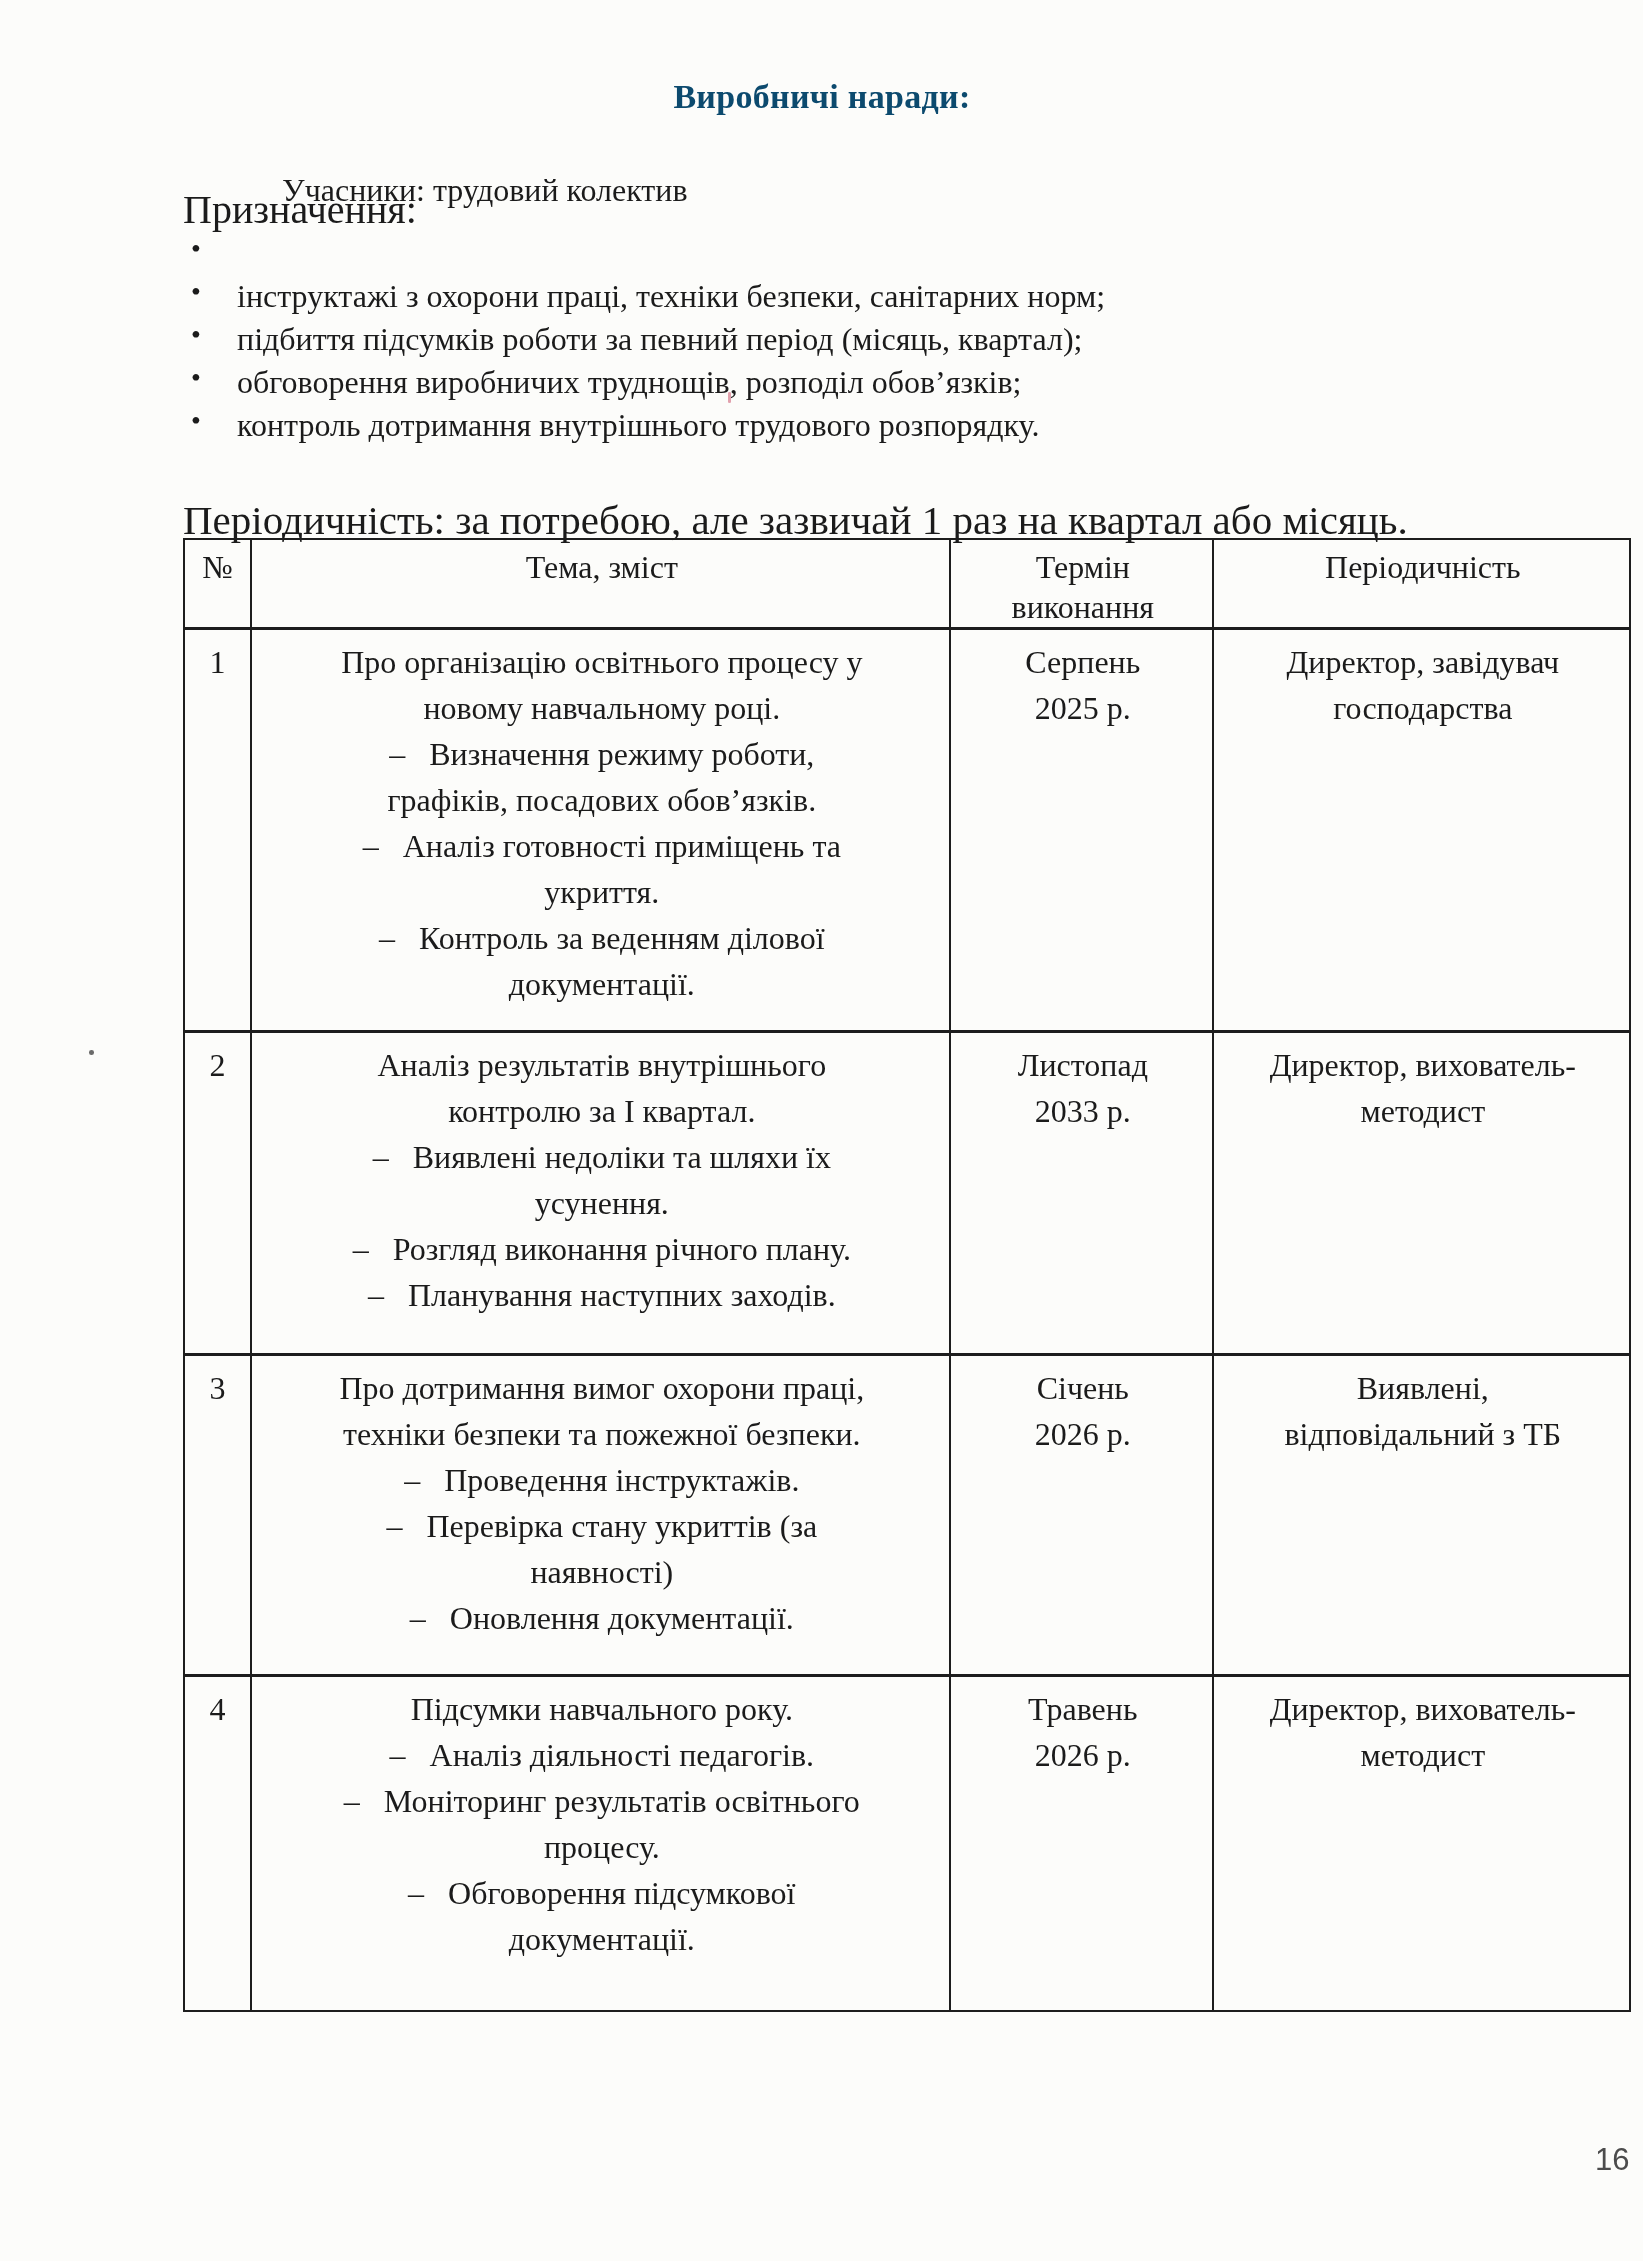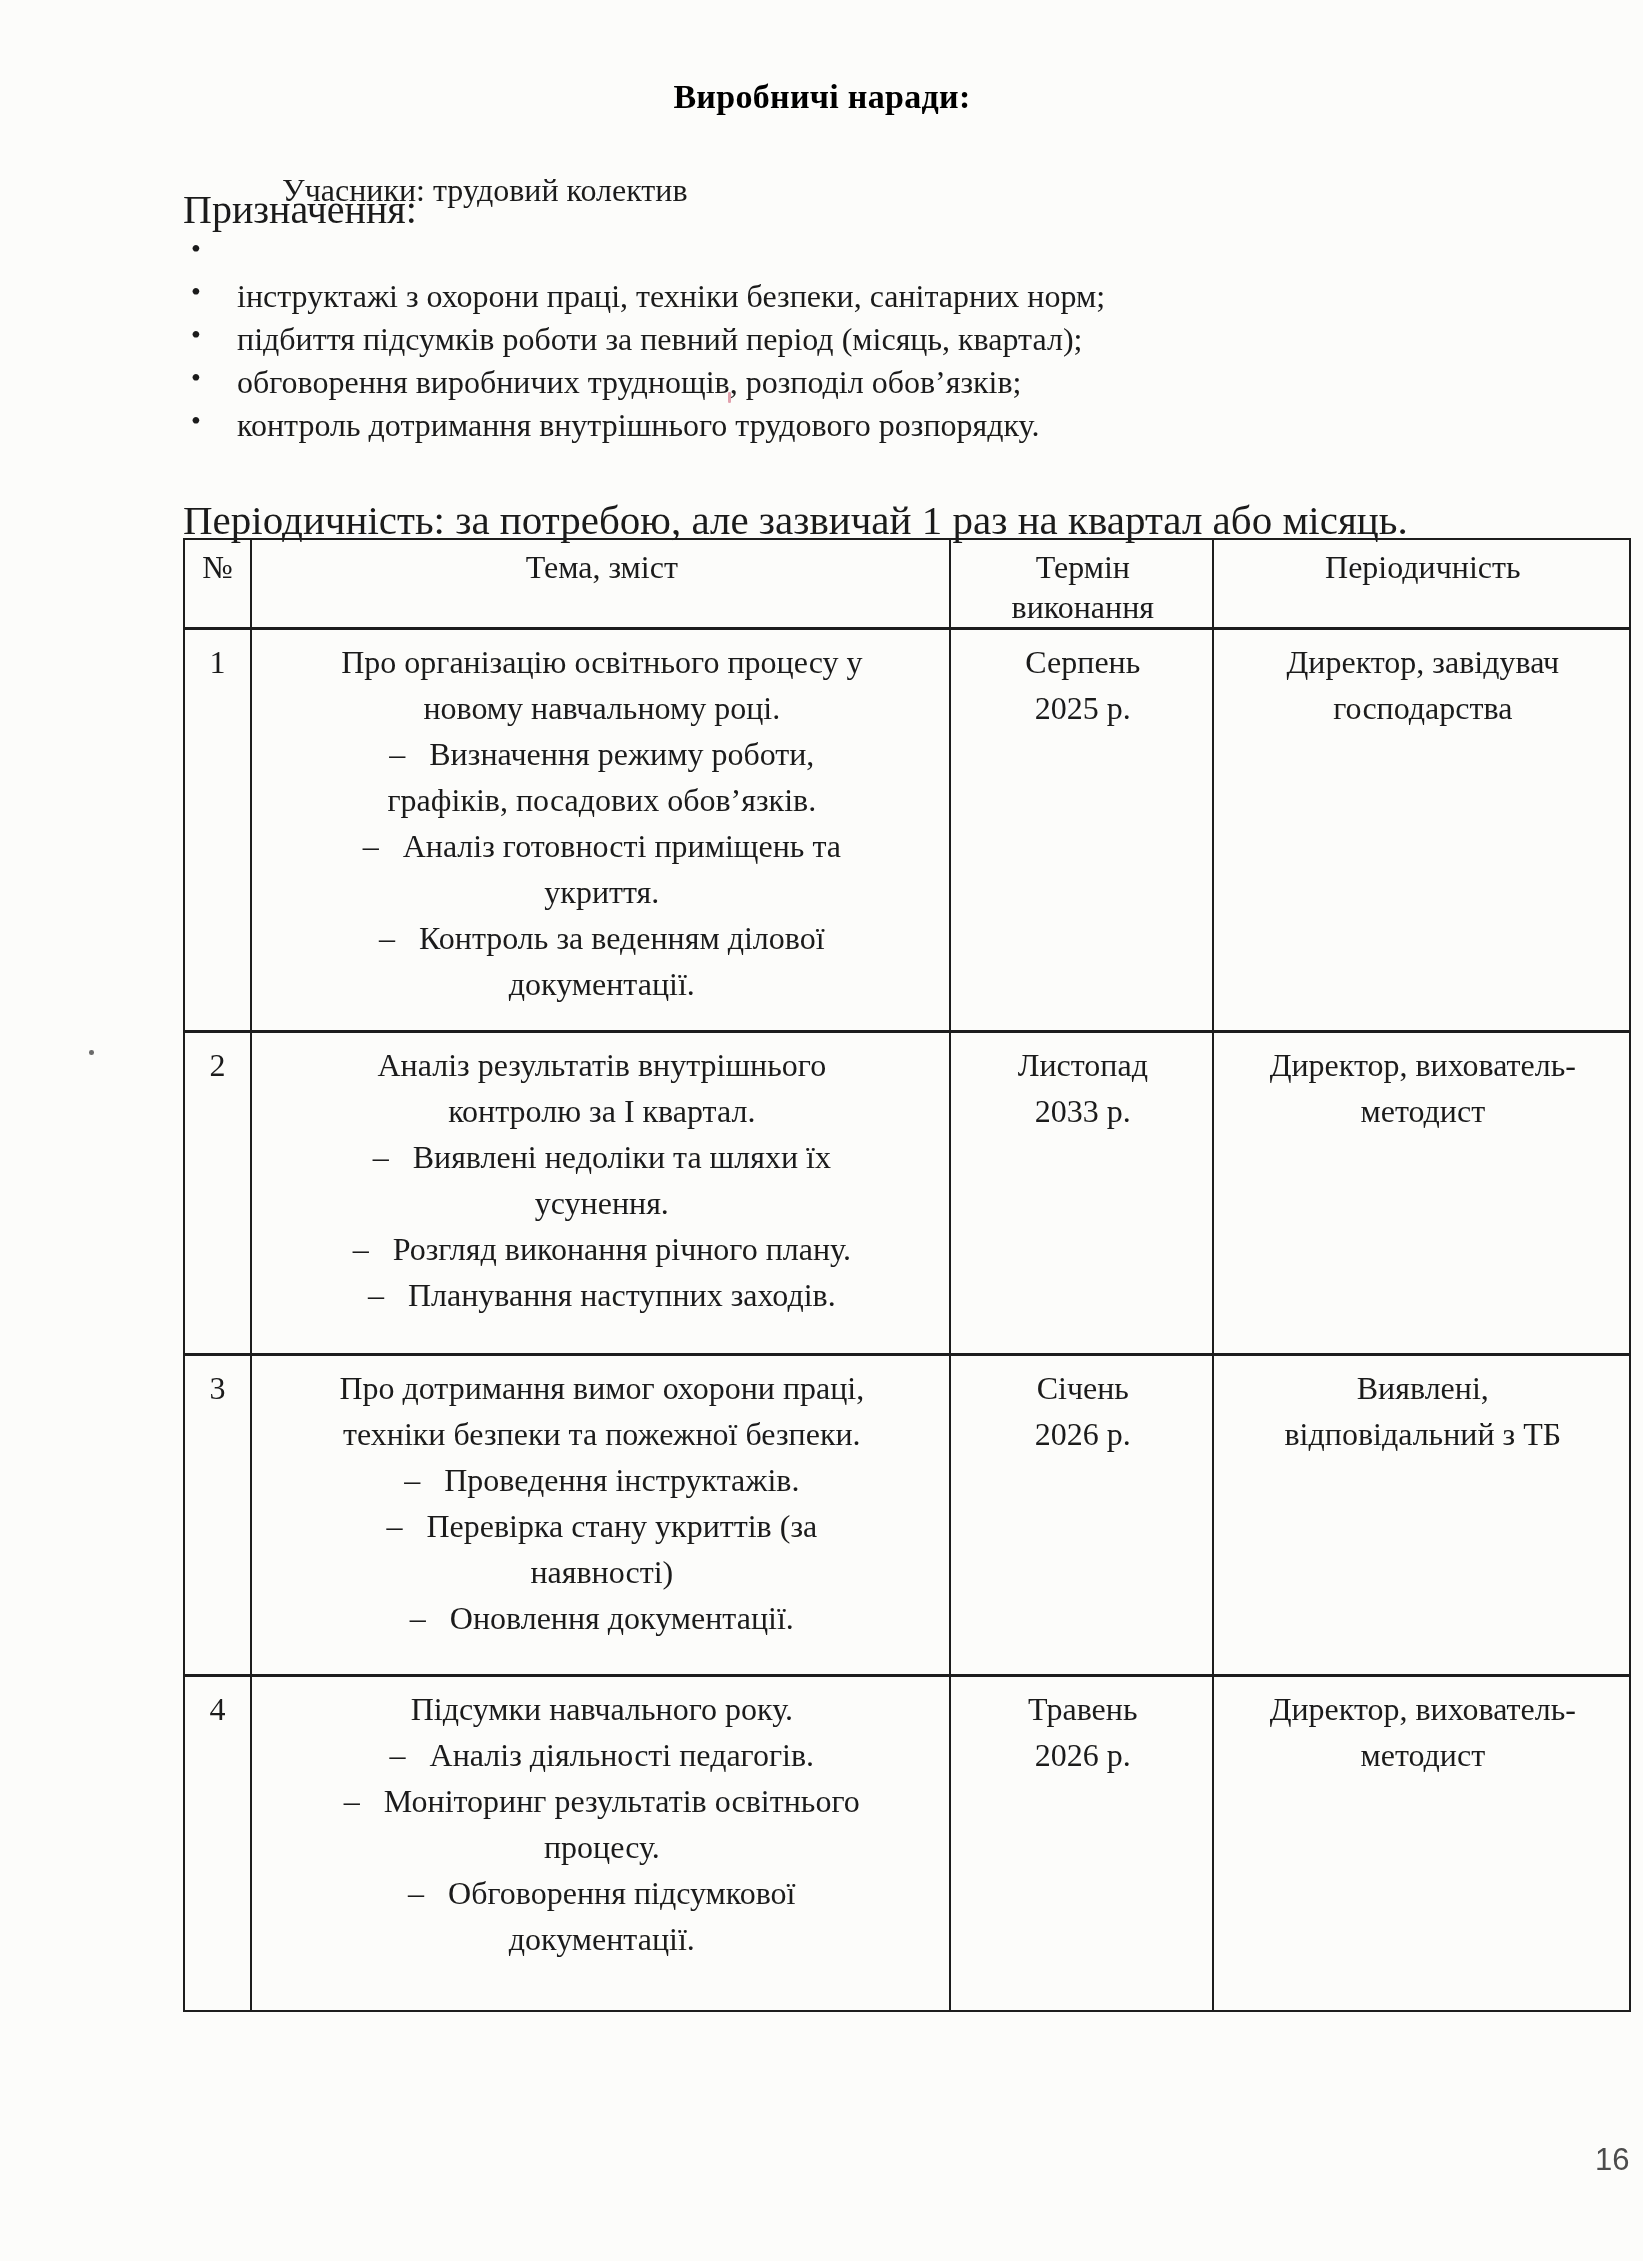--- a/index.html
+++ b/index.html
@@ -5,21 +5,21 @@
   html,body{margin:0;padding:0;}
   body{
     width:1644px;height:2261px;
     background:#fcfcfa;
     position:relative;
     font-family:"Liberation Serif", serif;
     color:#1b1b1b;
   }
   .title{
     position:absolute;top:78px;left:0;width:1644px;
-    text-align:center;font-weight:bold;font-size:34px;color:#000000;
+    text-align:center;font-weight:bold;font-size:34px;color:#0c4a6e;
     letter-spacing:0.3px;
   }
   .participants{position:absolute;top:138px;left:282px;font-size:32px;margin-top:34px;}
   .purpose-label{position:absolute;top:186px;left:183px;font-size:40px;}
   .bullet-list{
     position:absolute;top:235px;left:183px;margin:0;padding:0;list-style:none;
   }
   .bullet-list li{
     position:relative;height:43px;font-size:32px;padding-left:54px;
     white-space:nowrap;

